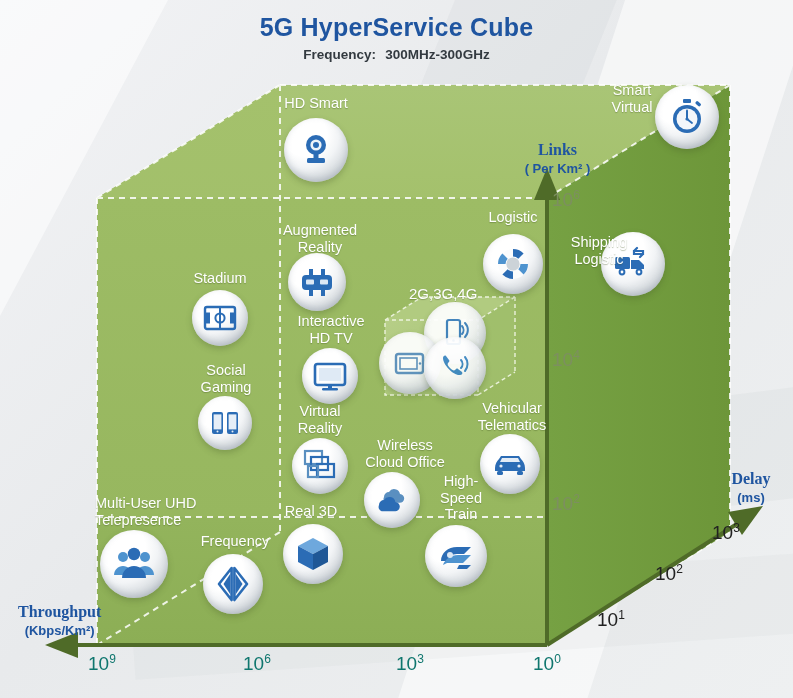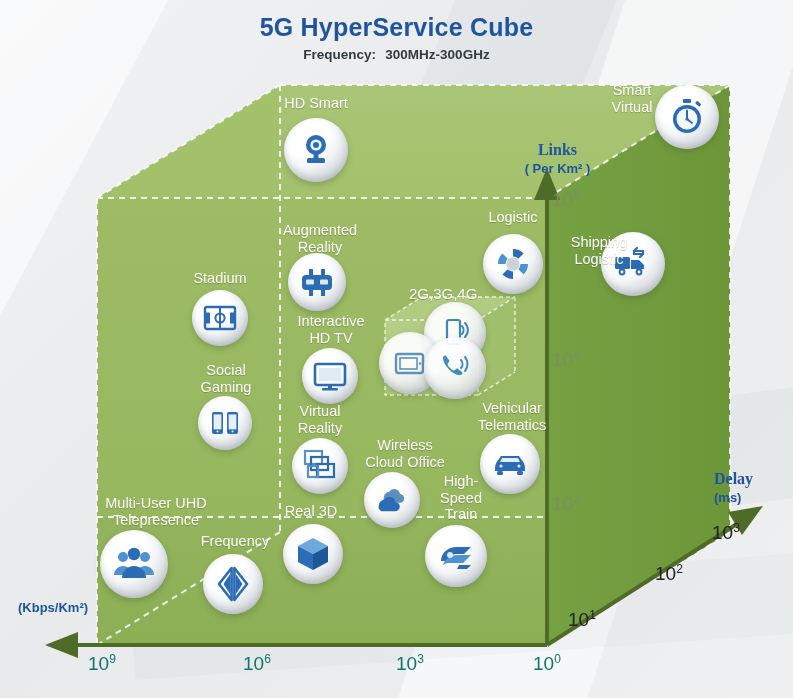--- a/index.html
+++ b/index.html
@@ -142,41 +142,42 @@
     <polygon points="547,168 534,200 560,200" fill="#4f6b28"></polygon>
   </g>
 
   <g>
     <line x1="547" y1="645" x2="740" y2="522" stroke="#4f6b28" stroke-width="4"></line>
     <polygon points="763,506 728,512 742,535" fill="#4f6b28"></polygon>
   </g>
 </svg>
 
 <div class="axtitle" style="left:18px;top:600px;text-align:center;">
+  <div class="nm">Throughput</div>
   <div class="un">(Kbps/Km²)</div>
 </div>
 <div class="axtitle" style="left:510px;top:138px;width:95px;text-align:center;">
   <div class="nm">Links</div>
   <div class="un">( Per Km² )</div>
 </div>
-<div class="axtitle" style="left:714px;top:467px;width:74px;">
+<div class="axtitle" style="left:714px;top:467px;width:74px;text-align:center;">
   <div class="nm">Delay</div>
   <div class="un">(ms)</div>
 </div>
 
 <div class="tick" style="left:88px;top:652px;"><span>10</span><sup>9</sup></div>
 <div class="tick" style="left:243px;top:652px;"><span>10</span><sup>6</sup></div>
 <div class="tick" style="left:396px;top:652px;"><span>10</span><sup>3</sup></div>
 <div class="tick" style="left:533px;top:652px;"><span>10</span><sup>0</sup></div>
 
 <div class="vtick" style="left:552px;top:188px;"><span>10</span><sup>6</sup></div>
 <div class="vtick" style="left:552px;top:348px;"><span>10</span><sup>4</sup></div>
 <div class="vtick" style="left:552px;top:492px;"><span>10</span><sup>2</sup></div>
 
-<div class="dtick" style="left:568px;top:608px;"><span>10</span><sup>1</sup></div>
+<div class="dtick" style="left:597px;top:608px;"><span>10</span><sup>1</sup></div>
 <div class="dtick" style="left:655px;top:562px;"><span>10</span><sup>2</sup></div>
 <div class="dtick" style="left:712px;top:521px;"><span>10</span><sup>3</sup></div>
 
 <div id="innerlbl" style="left:409px;top:285px;">2G,3G,4G</div>
 
 <div class="svc" style="left:424px;top:302px;">
   <div class="orb" style="width:62px;height:62px;opacity:.93;">
     <svg width="34" height="34" viewBox="0 0 34 34">
       <rect x="9" y="4" width="13" height="24" rx="2" fill="none" stroke="#3b7fbf" stroke-width="2.2"></rect>
       <circle cx="15.5" cy="24.5" r="1.3" fill="#3b7fbf"></circle>
@@ -352,21 +353,21 @@
 Cloud Office</div>
 <div class="svc" style="left:364px;top:472px;">
   <div class="orb" style="width:56px;height:56px;">
     <svg width="38" height="38" viewBox="0 0 38 38">
       <path d="M11 16a5 5 0 0 1 5-5 6 6 0 0 1 11 2 4.4 4.4 0 0 1-.4 8.8H13A4.4 4.4 0 0 1 11 16z" fill="#5a8fc0"></path>
       <path d="M6 24a5 5 0 0 1 5-5 6.2 6.2 0 0 1 11.4 2 4.6 4.6 0 0 1-.4 9.2H8.6A4.6 4.6 0 0 1 6 24z" fill="#2b6cb5"></path>
     </svg>
   </div>
 </div>
 
-<div class="lbl" style="left:71px;top:495px;width:170px;text-align:center;">Multi-User UHD
+<div class="lbl" style="left:95px;top:495px;width:170px;text-align:left;">Multi-User UHD
 Telepresence</div>
 <div class="svc" style="left:100px;top:530px;">
   <div class="orb" style="width:68px;height:68px;">
     <svg width="44" height="44" viewBox="0 0 44 44">
       <circle cx="11" cy="15" r="5" fill="#4e93cf"></circle>
       <path d="M2 33c0-5 4-9 9-9s9 4 9 9z" fill="#4e93cf"></path>
       <circle cx="33" cy="15" r="5" fill="#4e93cf"></circle>
       <path d="M24 33c0-5 4-9 9-9s9 4 9 9z" fill="#4e93cf"></path>
       <circle cx="22" cy="12" r="6.2" fill="#2b6cb5"></circle>
       <path d="M10 36c0-6.6 5.4-12 12-12s12 5.4 12 12z" fill="#2b6cb5"></path>

